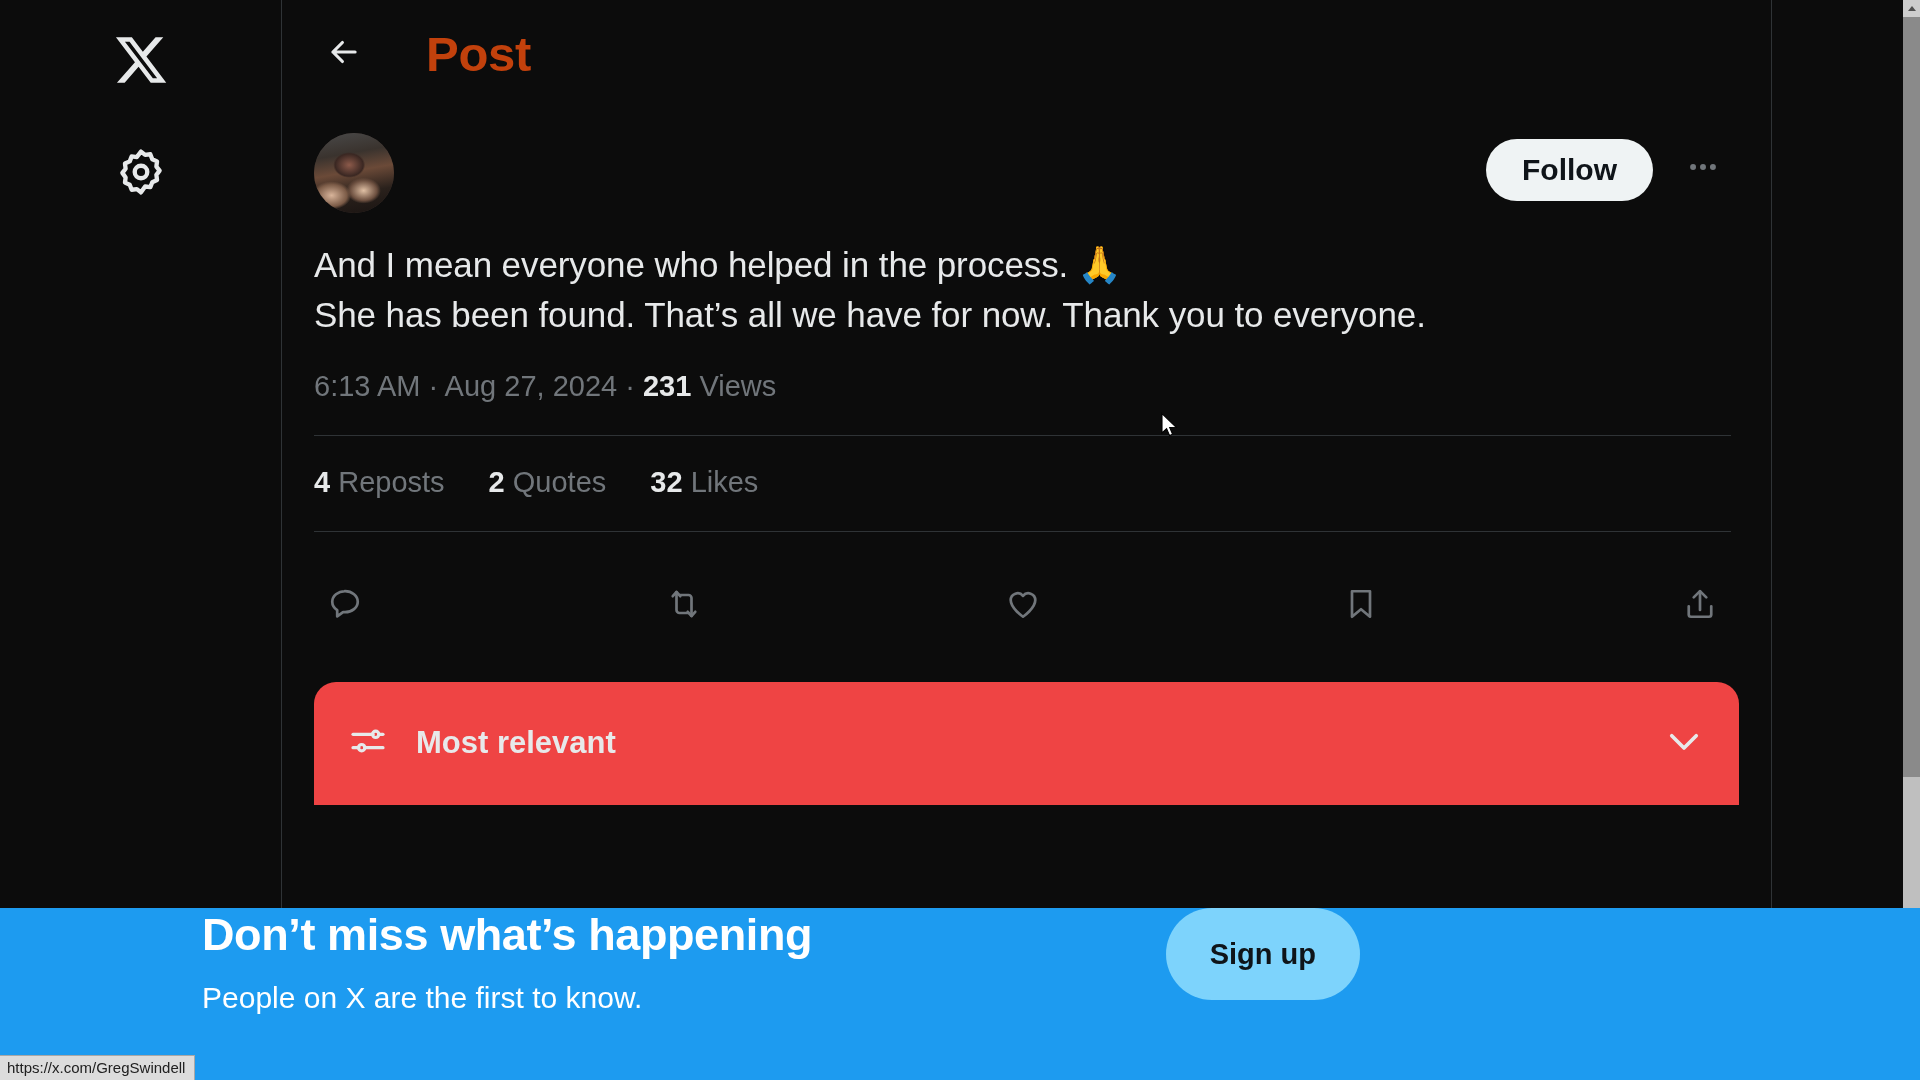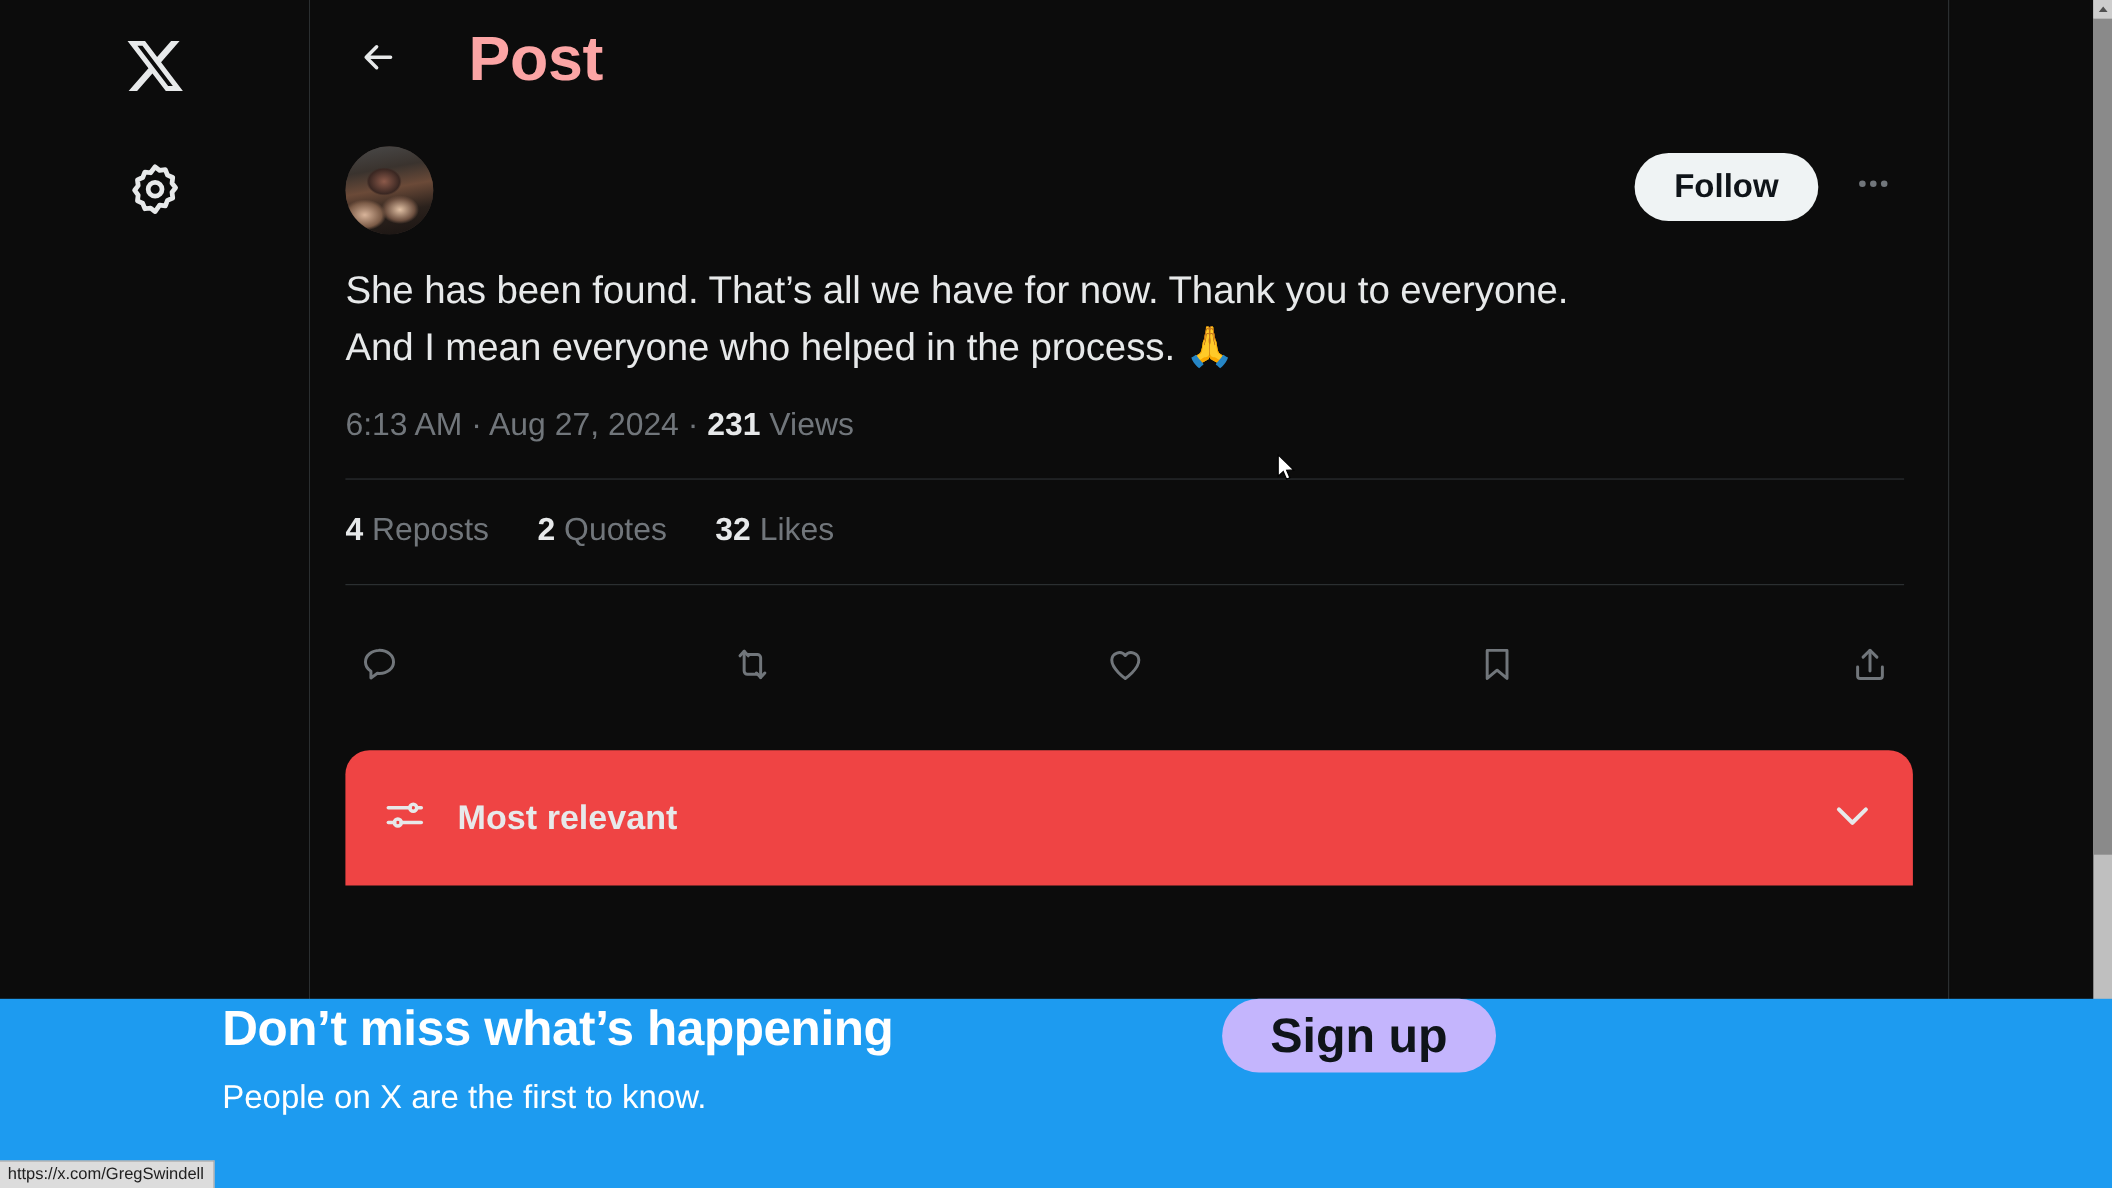--- a/index.html
+++ b/index.html
@@ -46,23 +46,23 @@
     height: 108px;
     display: flex; align-items: center;
     padding-left: 32px;
   }
   .back-btn {
     width: 60px; height: 60px;
     display: flex; align-items: center; justify-content: center;
     border-radius: 50%; cursor: pointer;
   }
   .page-title {
-    font-size: 57px;
+    font-size: 49px;
     font-weight: 700;
-    color: #fca5a5;
+    color: #c2410c;
     margin-left: 52px;
     letter-spacing: -0.3px;
   }
 
   
   .author-row {
     display: flex; align-items: flex-start;
     padding: 25px 40px 0 32px;
   }
   .avatar {
@@ -240,25 +240,25 @@
     border: 1px solid #ffffff;
     border-radius: 999px;
     background: transparent;
     color: #ffffff;
     font-size: 33px; font-weight: 700;
     cursor: pointer;
     display: flex; align-items: center; justify-content: center;
     font-family: "Liberation Sans", sans-serif;
   }
   .btn-signup {
-    height: 67px; padding: 0 44px;
+    height: 92px; padding: 0 44px;
     border: none; border-radius: 999px;
-    background: #c4b5fd;
+    background: #7dd3fc;
     color: #0f1419;
-    font-size: 44px; font-weight: 700;
+    font-size: 29px; font-weight: 700;
     cursor: pointer;
     display: flex; align-items: center; justify-content: center;
     font-family: "Liberation Sans", sans-serif;
   }
 
   
   .status-url {
     position: absolute; left: 0; bottom: 0;
     background: #dcdcdc;
     color: #202020;
@@ -327,25 +327,25 @@
           <svg width="34" height="34" viewBox="0 0 24 24" fill="#71767b">
               <circle cx="5" cy="12" r="2.1"></circle>
               <circle cx="12" cy="12" r="2.1"></circle>
               <circle cx="19" cy="12" r="2.1"></circle>
             </svg>
         </span>
       </div>
     </div>
 
     <div class="post-body">
-      <div>She has been found. That’s all we have for now. Thank you to everyone.</div>
       <div>
         <span>And I mean everyone who helped in the process.</span>
         <span class="emoji">🙏</span>
       </div>
+      <div>She has been found. That’s all we have for now. Thank you to everyone.</div>
     </div>
 
     <div class="meta-row">
       <span>6:13 AM</span>
       <span>·</span>
       <span>Aug 27, 2024</span>
       <span>·</span>
       <span class="views-count">231</span>
       <span>Views</span>
     </div>

